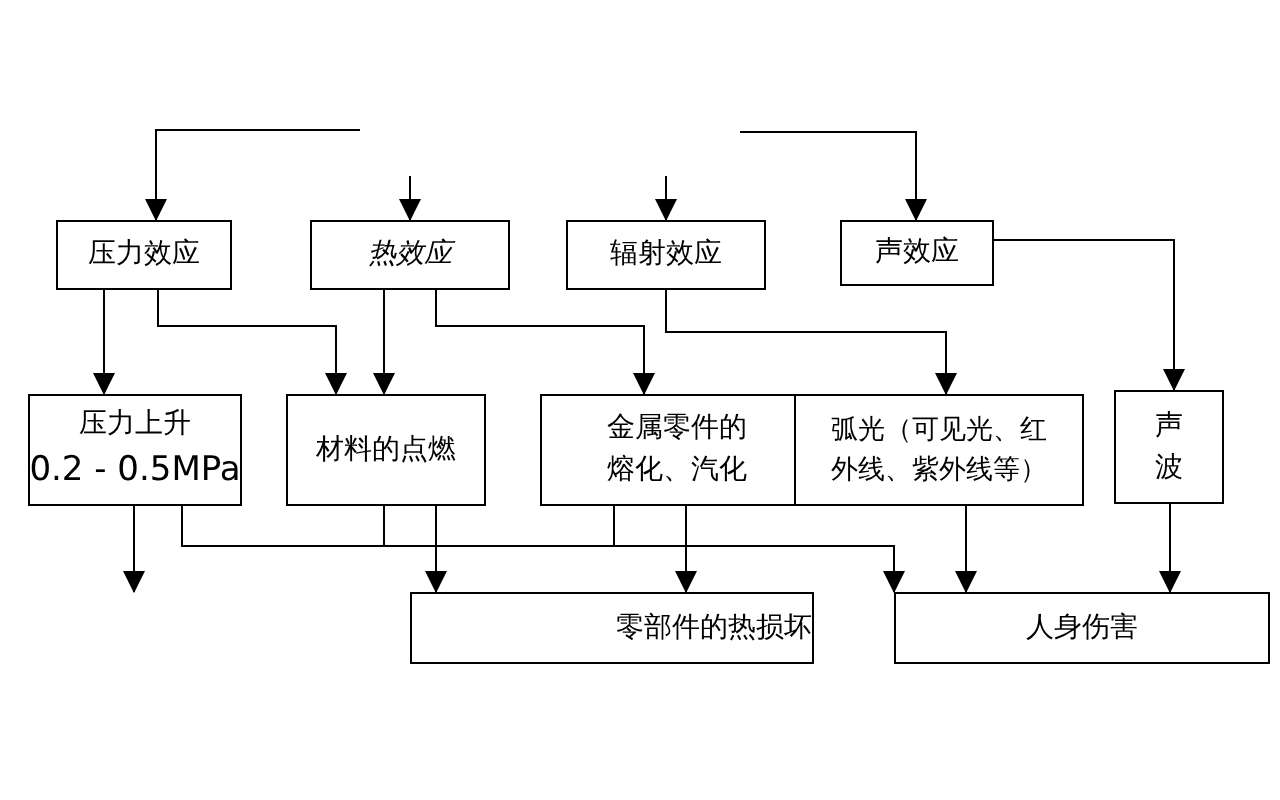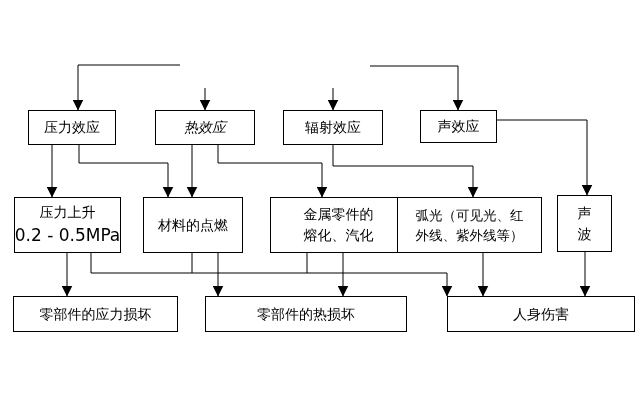--- a/index.html
+++ b/index.html
@@ -41,21 +41,21 @@
   #node-pressure-effect { left:28px;  top:110px; width:88px;  height:35px; }
   #node-heat-effect     { left:155px; top:110px; width:100px; height:35px;font-style:italic; }
   #node-radiation-effect{ left:283px; top:110px; width:100px; height:35px; }
   #node-sound-effect    { left:420px; top:110px; width:77px;  height:33px; }
   #node-pressure-rise   { left:14px;  top:197px; width:107px; height:56px; }
   #node-ignition        { left:143px; top:197px; width:100px; height:56px; }
   #node-melting         { left:270px; top:197px; width:137px; height:56px; }
   #node-arc-light       { left:397px; top:197px; width:145px; height:56px; font-size:13.5px; }
   #node-sound-wave      { left:557px; top:195px; width:55px;  height:57px; }
   #node-stress-damage   { left:13px;  top:296px; width:165px; height:36px; }
-  #node-thermal-damage  { left:205px; top:296px; width:202px; height:36px; }
+  #node-thermal-damage  { left:205px; top:296px; width:202px; height:36px;align-items:flex-end; }
   #node-personal-injury { left:423px; top:296px; width:188px; height:36px;margin-left:24px; }
   .sub-line { font-size: 17px; }
 </style>
 </head>
 <body>
 
 <div class="canvas">
 
   <svg class="edges-layer" viewBox="0 0 640 400" xmlns="http://www.w3.org/2000/svg">
     <defs>
@@ -113,23 +113,20 @@
   </div>
   <div class="node" id="node-arc-light">
     <span>弧光（可见光、红</span>
     <span>外线、紫外线等）</span>
   </div>
   <div class="node" id="node-sound-wave">
     <span>声</span>
     <span>波</span>
   </div>
 
-  <div class="node" id="node-stress-damage">
-    <span>零部件的应力损坏</span>
-  </div>
   <div class="node" id="node-thermal-damage">
     <span>零部件的热损坏</span>
   </div>
   <div class="node" id="node-personal-injury">
     <span>人身伤害</span>
   </div>
 
 </div>
 
 </body></html>

